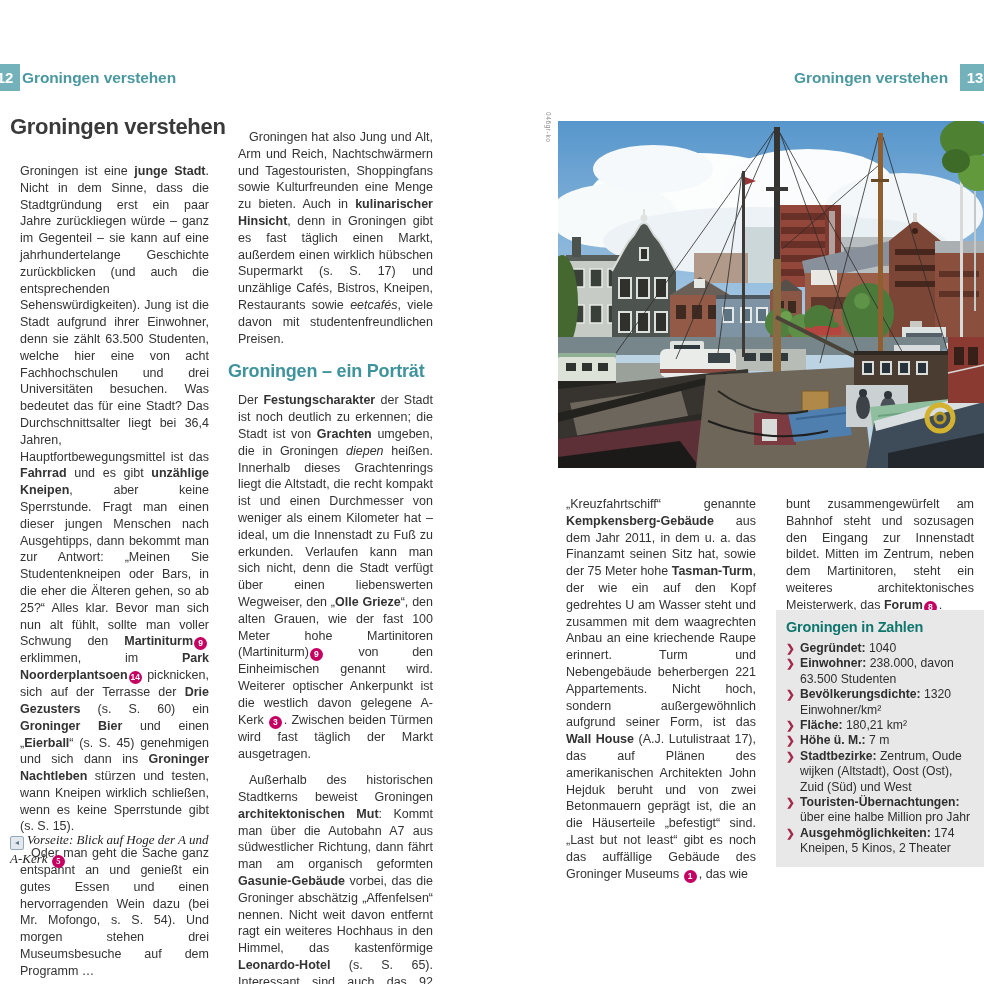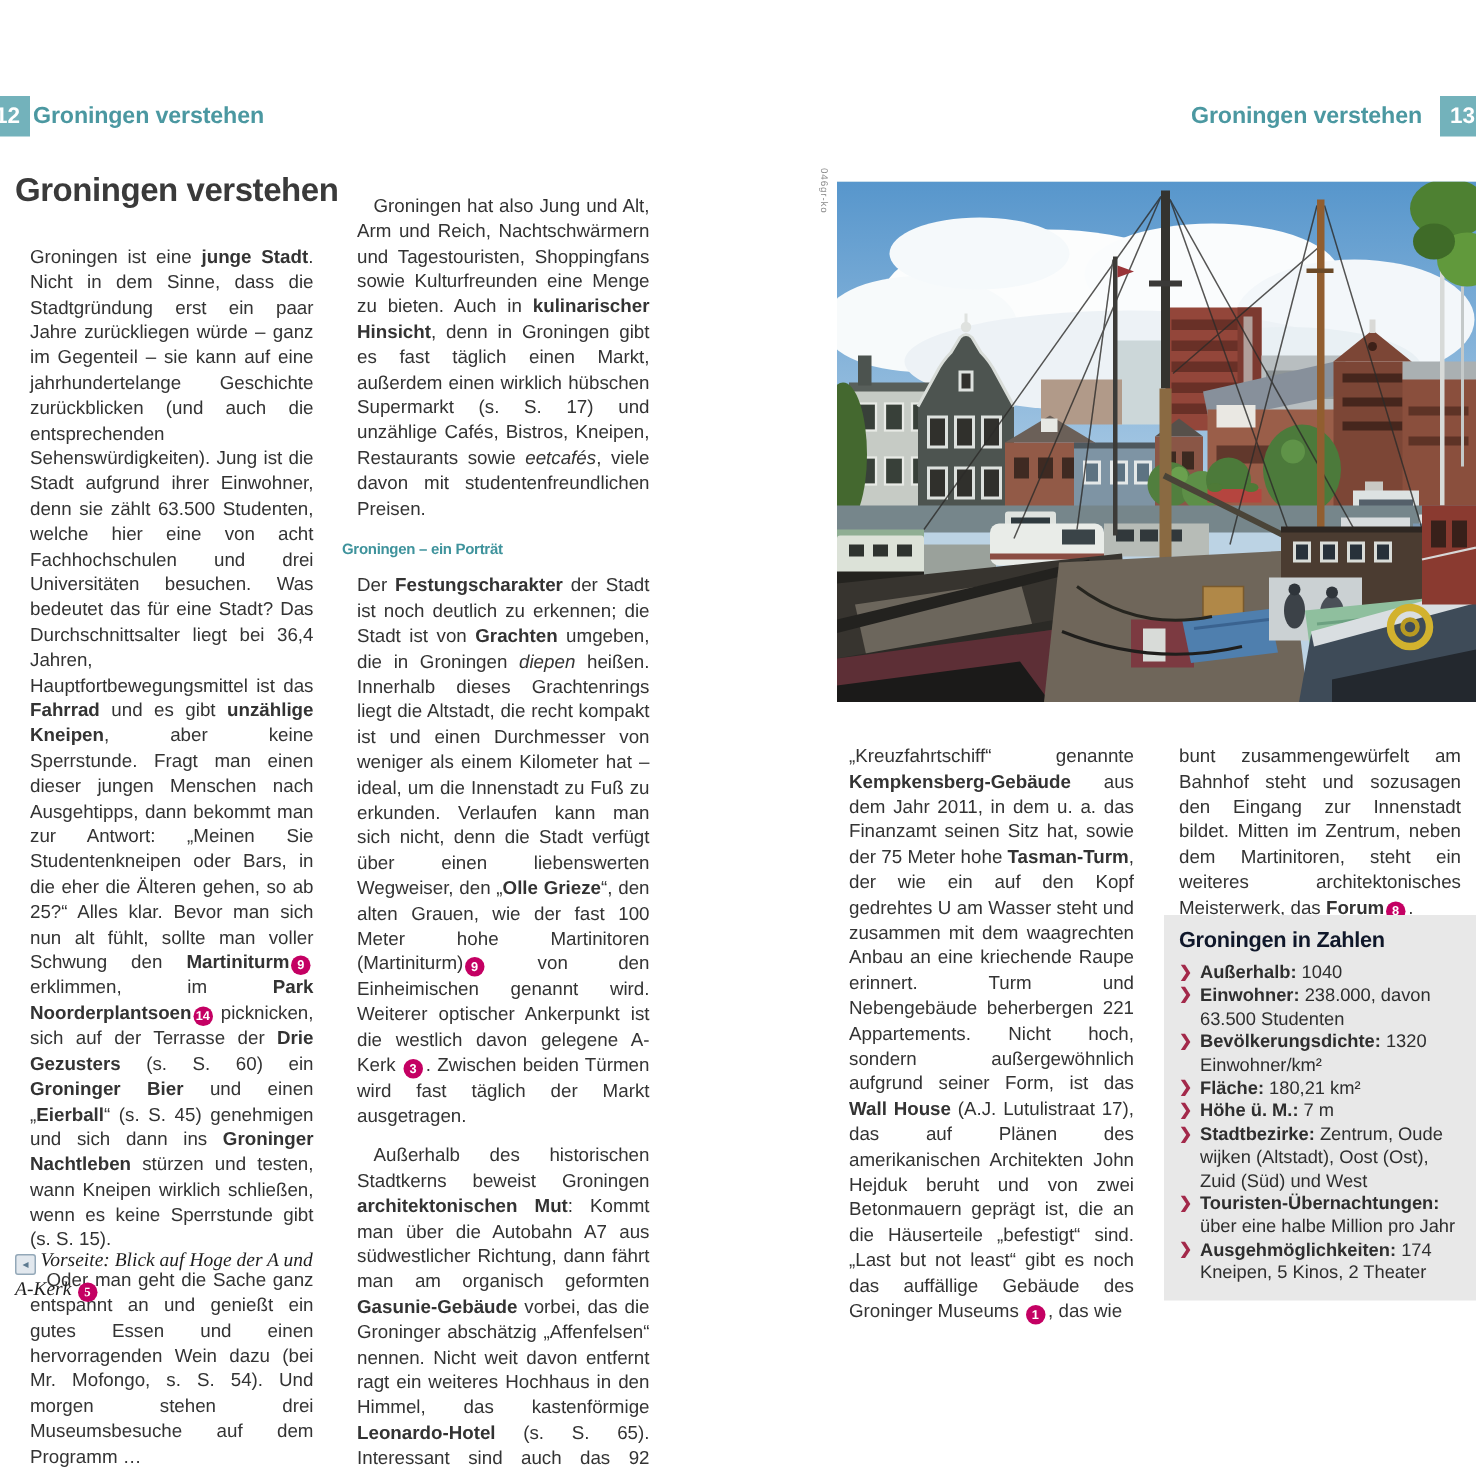--- a/index.html
+++ b/index.html
@@ -13,38 +13,38 @@
   .htitle{position:absolute;top:69px;font-weight:bold;font-size:15.5px;color:#4b98a1;letter-spacing:-0.1px;}
   .htitle-left{left:22px;}
   .htitle-right{right:36px;}
   
   .page-title{position:absolute;left:10px;top:114px;font-size:22px;font-weight:bold;color:#3a3a3a;letter-spacing:-0.3px;}
   .col{position:absolute;}
   .para{margin:10px;text-align:justify;font-size:12.5px;line-height:16.8px;color:#333;hyphens:auto;}
   .indent{text-indent:11px;}
   .b{font-weight:bold;}
   .i{font-style:italic;}
-  .subhead{margin:14px 0 8px 0;font-size:10px;font-weight:bold;color:#3f939c;letter-spacing:-0.2px;}
+  .subhead{margin:14px 0 8px 0;font-size:18px;font-weight:bold;color:#3f939c;letter-spacing:-0.2px;}
   .badge{display:inline-block;min-width:13px;height:13px;border-radius:7px;background:#c40063;color:#fff;
          font-size:8.5px;font-weight:bold;line-height:13px;text-align:center;vertical-align:-1px;
          padding:0 1px;box-sizing:border-box;margin:0 2px 0 1px;font-style:normal;}
   .caption{position:absolute;font-family:"Liberation Serif",serif;font-style:italic;
            font-size:13px;line-height:17.5px;color:#1e1e1e;text-align:left;}
   .capicon{display:inline-block;width:12px;height:12px;background:#e2e8ee;border:1px solid #93a8b8;
            color:#5d7a90;font-size:8px;line-height:11px;text-align:center;vertical-align:-1px;
            border-radius:2px;font-style:normal;margin-right:3px;}
   
   .photo{position:absolute;left:558px;top:121px;width:426px;height:347px;overflow:hidden;background:#bcd3e4;}
   .photo svg{display:block;}
   .credit{position:absolute;left:545px;top:112px;writing-mode:vertical-rl;font-size:6.5px;
           color:#8a8a8a;letter-spacing:0.6px;}
   
   .zbox{position:absolute;left:776px;top:610px;width:208px;box-sizing:border-box;
         background:#e8e8e8;padding:9px 10px 10px 10px;}
-  .zbox-heading{font-size:14.5px;font-weight:bold;color:#0f172a;margin:0 0 6px 0;letter-spacing:-0.2px;}
+  .zbox-heading{font-size:14.5px;font-weight:bold;color:#0f766e;margin:0 0 6px 0;letter-spacing:-0.2px;}
   .zitem{position:relative;padding-left:14px;font-size:12.2px;line-height:15.4px;color:#2e2e2e;}
   .zchev{position:absolute;left:0;top:0;color:#a3294a;font-weight:bold;font-size:10.5px;}
   .zlabel{font-weight:bold;}
 </style>
 </head>
 <body>
 
 <div class="sheet">
 
   <div class="tab tab-left">12</div>
@@ -303,21 +303,21 @@
     <p class="para"><span>„Kreuzfahrtschiff“ genannte </span><span class="b">Kempkensberg-Gebäude</span><span> aus dem Jahr 2011, in dem u. a. das Finanzamt seinen Sitz hat, sowie der 75 Meter hohe </span><span class="b">Tasman-Turm</span><span>, der wie ein auf den Kopf gedrehtes U am Wasser steht und zusammen mit dem waagrechten Anbau an eine kriechende Raupe erinnert. Turm und Nebengebäude beherbergen 221 Appartements. Nicht hoch, sondern außergewöhnlich aufgrund seiner Form, ist das </span><span class="b">Wall House</span><span> (A.J. Lutulistraat 17), das auf Plänen des amerikanischen Architekten John Hejduk beruht und von zwei Betonmauern geprägt ist, die an die Häuserteile „befestigt“ sind. „Last but not least“ gibt es noch das auffällige Gebäude des Groninger Museums </span><span class="badge">1</span><span>, das wie</span></p>
   </div>
 
   <div class="col" style="left:776px;top:486px;width:208px;">
     <p class="para"><span>bunt zusammengewürfelt am Bahnhof steht und sozusagen den Eingang zur Innenstadt bildet. Mitten im Zentrum, neben dem Martinitoren, steht ein weiteres architektonisches Meisterwerk, das </span><span class="b">Forum</span><span class="badge">8</span><span>.</span></p>
   </div>
 
   <div class="zbox">
     <div class="zbox-heading">Groningen in Zahlen</div>
     <div>
-        <div class="zitem"><span class="zchev">❯</span><span class="zlabel">Außerhalb: </span><span class="zval">1040</span></div>
+        <div class="zitem"><span class="zchev">❯</span><span class="zlabel">Gegründet: </span><span class="zval">1040</span></div>
         <div class="zitem"><span class="zchev">❯</span><span class="zlabel">Einwohner: </span><span class="zval">238.000, davon 63.500 Studenten</span></div>
         <div class="zitem"><span class="zchev">❯</span><span class="zlabel">Bevölkerungsdichte: </span><span class="zval">1320 Einwohner/km²</span></div>
         <div class="zitem"><span class="zchev">❯</span><span class="zlabel">Fläche: </span><span class="zval">180,21 km²</span></div>
         <div class="zitem"><span class="zchev">❯</span><span class="zlabel">Höhe ü. M.: </span><span class="zval">7 m</span></div>
         <div class="zitem"><span class="zchev">❯</span><span class="zlabel">Stadtbezirke: </span><span class="zval">Zentrum, Oude wijken (Altstadt), Oost (Ost), Zuid (Süd) und West</span></div>
         <div class="zitem"><span class="zchev">❯</span><span class="zlabel">Touristen-Übernachtungen: </span><span class="zval">über eine halbe Million pro Jahr</span></div>
         <div class="zitem"><span class="zchev">❯</span><span class="zlabel">Ausgehmöglichkeiten: </span><span class="zval">174 Kneipen, 5 Kinos, 2 Theater</span></div>
       </div>
   </div>
 

